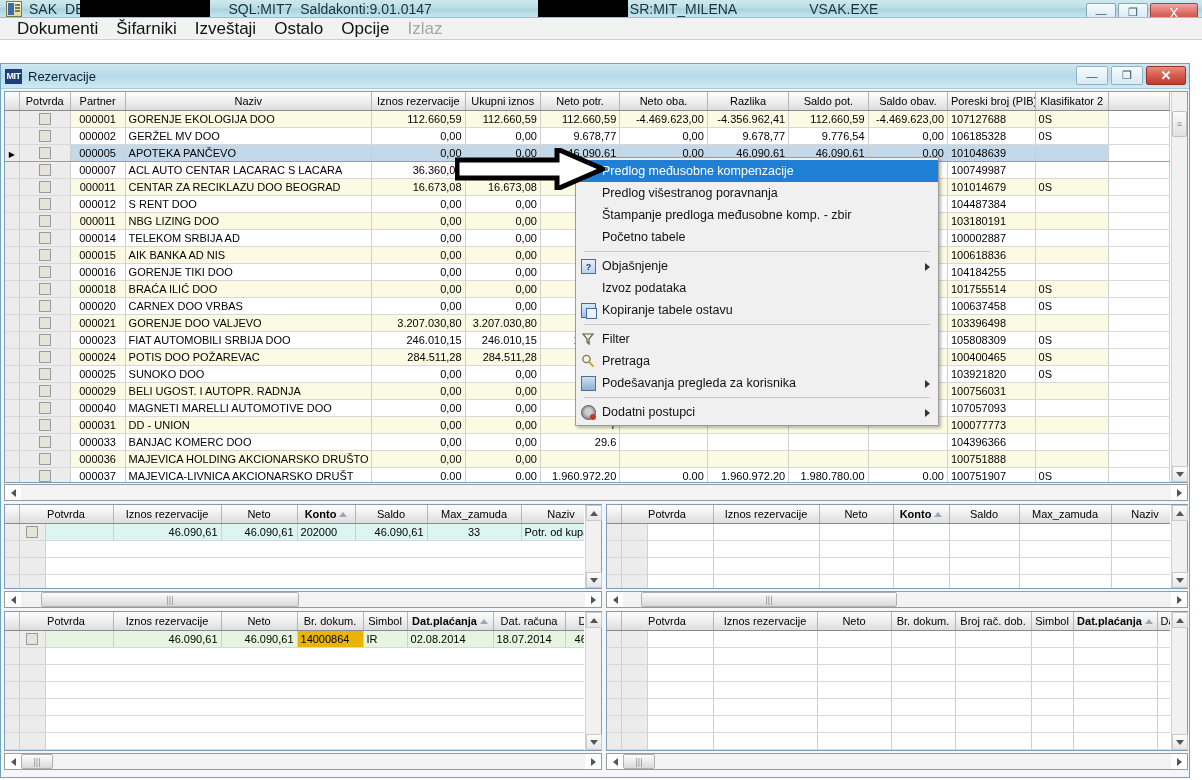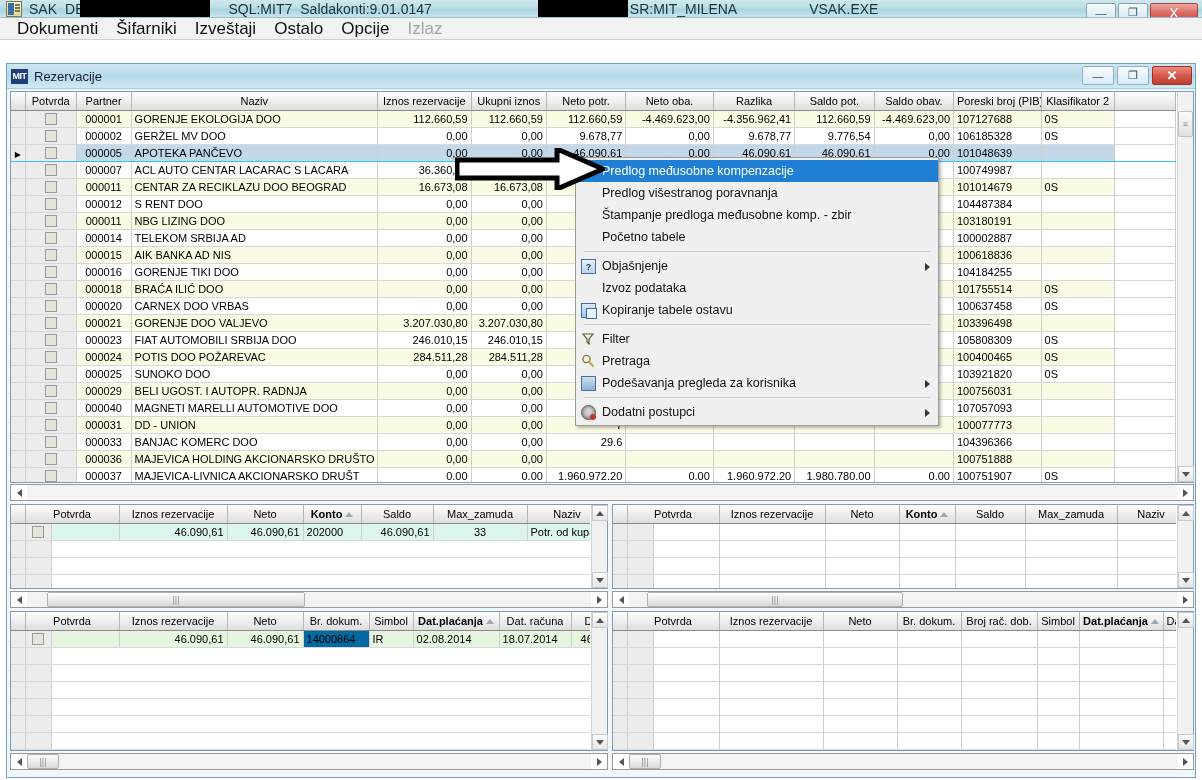--- a/index.html
+++ b/index.html
@@ -59,21 +59,21 @@
     height: 22px; background:#f2f2f2;
     border-bottom:1px solid #d0d0d0;
     display:flex; align-items:center; padding-left:8px;
     font-size:17px; color:#111;
   }
   .menubar .mi { padding: 2px 9px; cursor:default; }
   .menubar .mi.disabled { color:#a6a6a6; }
 
   
   .mdi {
-    position:absolute; left:6px; top:63px; width:1190px; height:715px;
+    position:absolute; left:0; top:63px; width:1190px; height:715px;
     border:1px solid #6fa3bd;
     background:#f4f7f9;
   }
   .mdi-title {
     height: 25px;
     background: linear-gradient(to bottom,#cfe7f3,#b6dae9 50%,#cfe9f4);
     display:flex; align-items:center; position:relative;
     border-bottom:1px solid #a9cbdb;
   }
   .mdi-icon {
@@ -899,21 +899,21 @@
 
             </tr>
           </thead>
           <tbody id="bottom-left-body">
               <tr>
                 <td class="rowhdr"></td>
                 <td class="chkcell"><span class="chkbox"></span></td>
                 <td style="background: rgb(230, 245, 224);"></td>
                 <td class="num" style="background: rgb(230, 245, 224);">46.090,61</td>
                 <td class="num" style="background: rgb(230, 245, 224);">46.090,61</td>
-                <td style="background: #0369a1;">14000864</td>
+                <td style="background: #eab308;">14000864</td>
                 <td style="background: rgb(230, 245, 224);">IR</td>
                 <td style="background: rgb(230, 245, 224);">02.08.2014</td>
                 <td style="background: rgb(230, 245, 224);">18.07.2014</td>
                 <td class="num" style="background: rgb(230, 245, 224);">46.090,61</td>
               </tr>
               <tr>
                 <td class="rowhdr"></td>
                 <td class="chkcell"></td>
                 <td colspan="9"></td>
               </tr>

